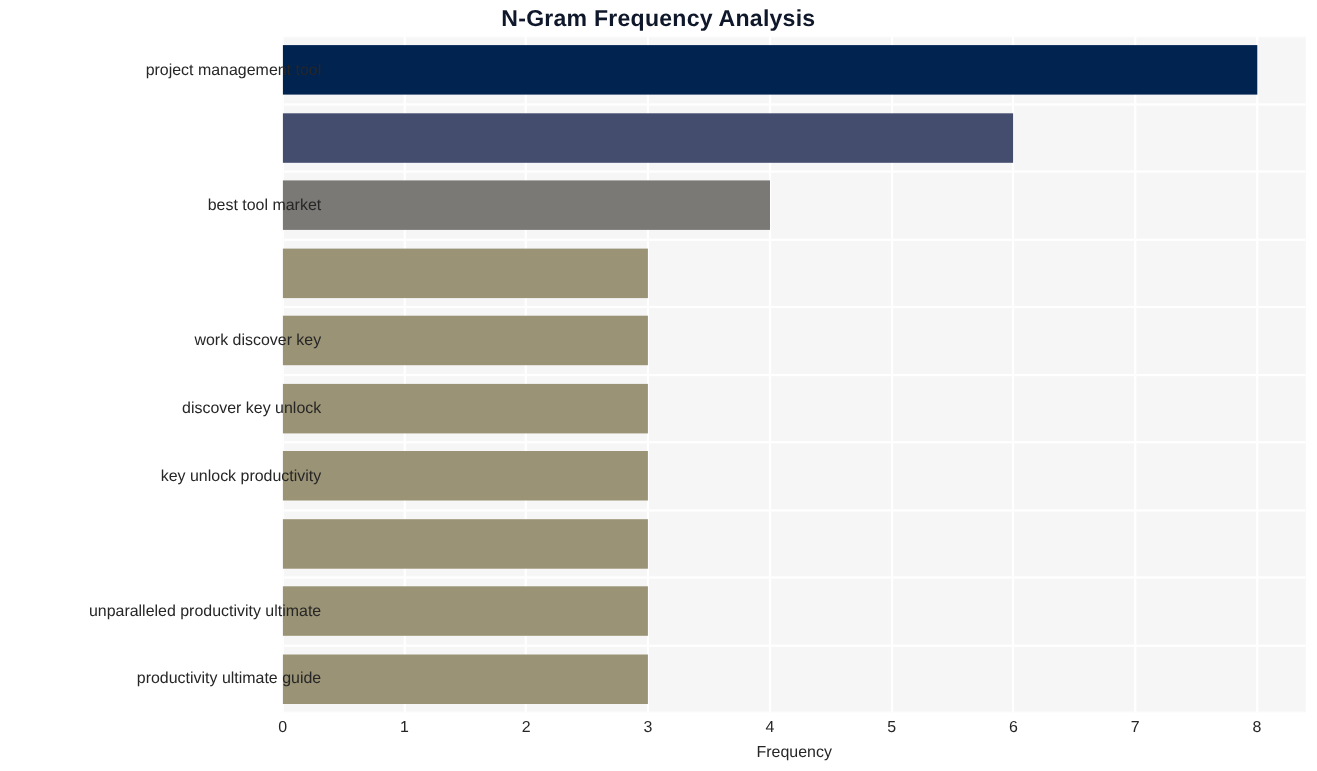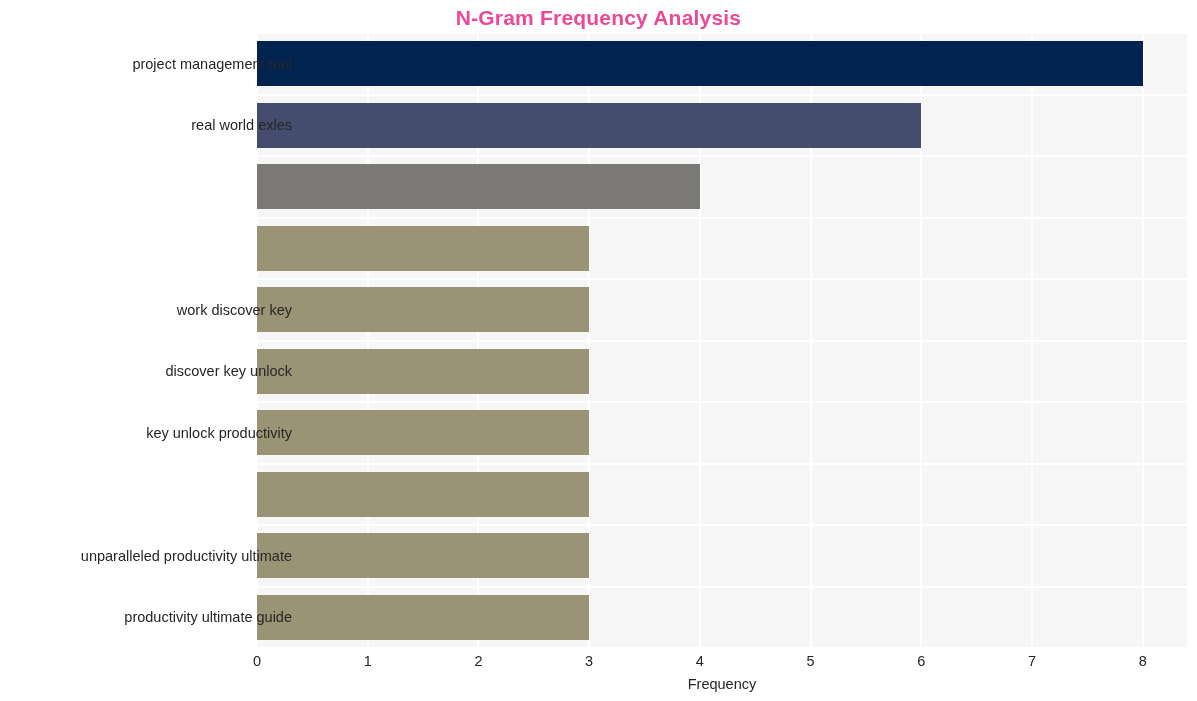--- a/index.html
+++ b/index.html
@@ -22,21 +22,21 @@
   }
 
   #chart-title {
     position: absolute;
     left: 0;
     top: 6px;
     width: 1197px;
     text-align: center;
     font-size: 21px;
     font-weight: bold;
-    color: #ec4899;
+    color: #0f172a;
     letter-spacing: 0.2px;
   }
 
   
   #plot-area {
     position: absolute;
     left: 257px;
     top: 33px;
     width: 930px;
     height: 615px;
@@ -156,21 +156,21 @@
         <div class="bar" title="discover key unlock: 3" style="width: 332.143px; top: 315.75px; background: rgb(154, 147, 117);"></div>
         <div class="bar" title="key unlock unparalleled: 3" style="width: 332.143px; top: 377.25px; background: rgb(154, 147, 117);"></div>
         <div class="bar" title="unlock unparalleled productivity: 3" style="width: 332.143px; top: 438.75px; background: rgb(154, 147, 117);"></div>
         <div class="bar" title="unparalleled productivity ultimate: 3" style="width: 332.143px; top: 500.25px; background: rgb(154, 147, 117);"></div>
         <div class="bar" title="productivity ultimate guide: 3" style="width: 332.143px; top: 561.75px; background: rgb(154, 147, 117);"></div>
       </div>
   </div>
 
   <div id="y-labels">
       <div class="ytick-label" style="top: 23.75px;">project management tool</div>
-      <div class="ytick-label" style="top: 85.25px;">real world exles</div>
+      <div class="ytick-label" style="top: 146.75px;">best tool market</div>
       <div class="ytick-label" style="top: 331.25px;">discover key unlock</div>
       <div class="ytick-label" style="top: 269.75px;">work discover key</div>
       <div class="ytick-label" style="top: 392.75px;">key unlock productivity</div>
       <div class="ytick-label" style="top: 515.75px;">unparalleled productivity ultimate</div>
       <div class="ytick-label" style="top: 577.25px;">productivity ultimate guide</div>
     </div>
 
   <div id="x-labels">
       <div class="xtick-label" style="left: 0px;">0</div>
       <div class="xtick-label" style="left: 110.714px;">1</div>

